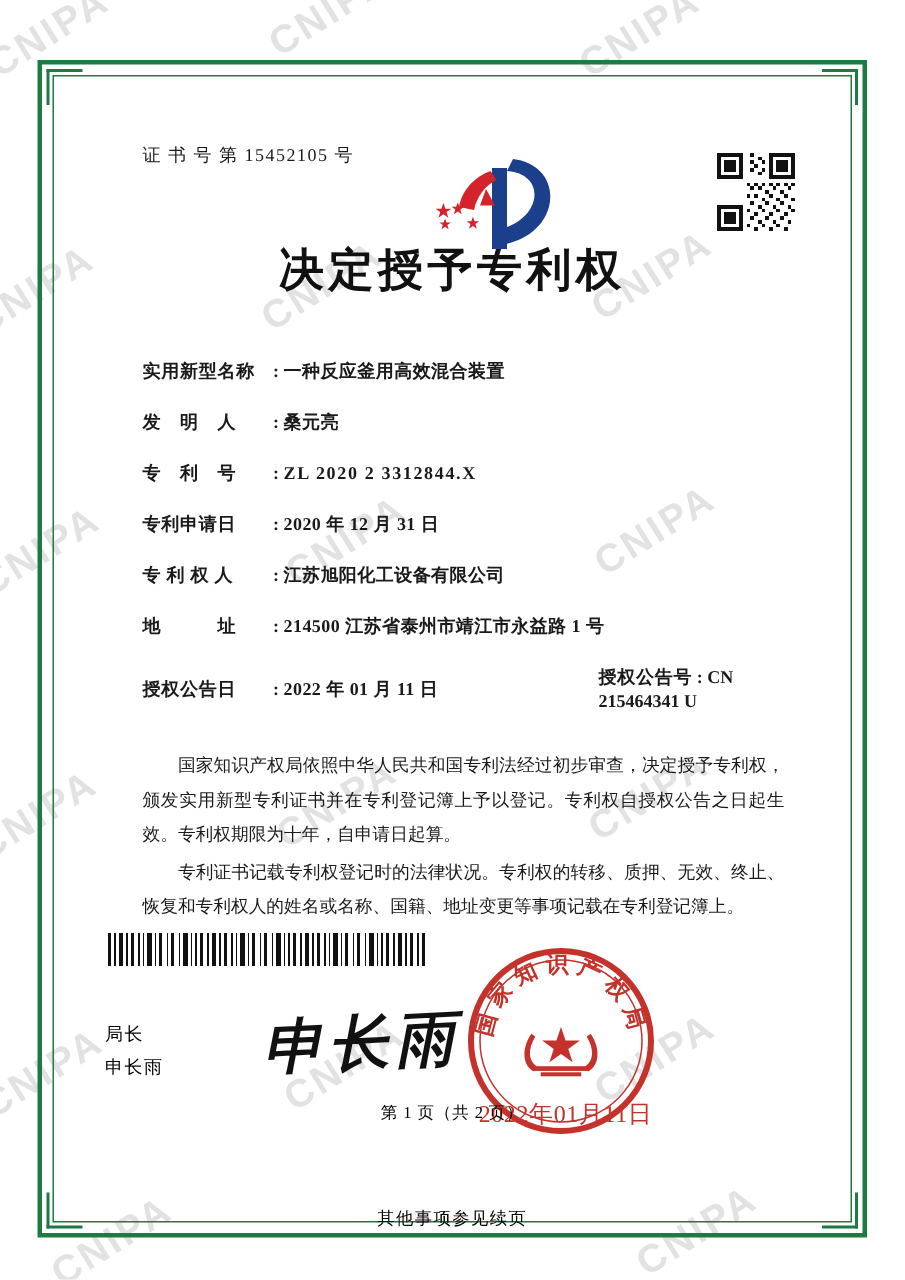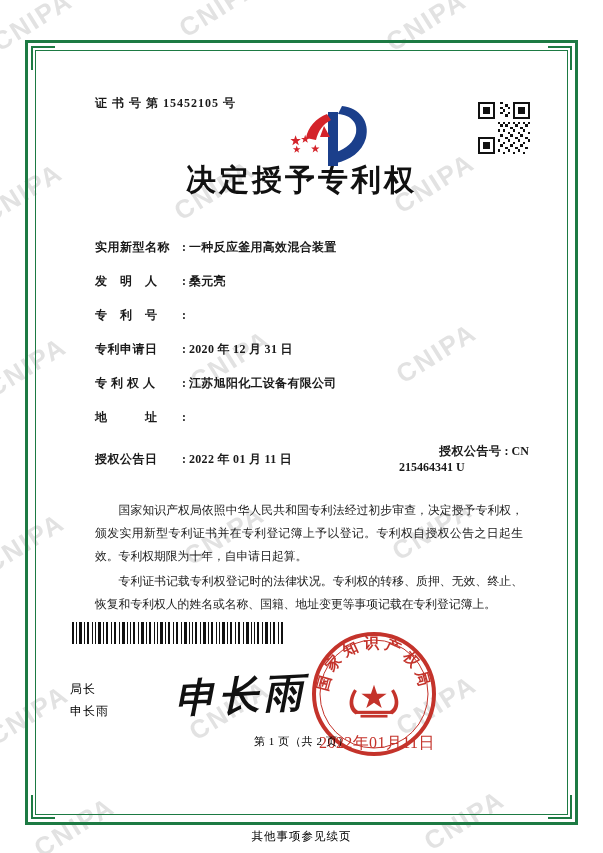--- a/index.html
+++ b/index.html
@@ -76,21 +76,20 @@
     box-sizing: border-box;
     padding: 30px 45px 20px 45px;
     font-size: 11.5px;
     color: #1a1a1a;
   }
 
   .cert-no {
     font-size: 12px;
     letter-spacing: 1px;
     margin: 25px 0 0 25px;
-    font-weight: bold;
   }
 
   
   .logo {
     position: absolute;
     left: 255px;
     top: 60px;
     width: 95px;
     height: 70px;
   }
@@ -136,21 +135,21 @@
     flex: 1 1 auto;
     letter-spacing: 0.3px;
   }
   .field-value.mono {
     font-family: "Liberation Serif", "DejaVu Serif", serif;
     letter-spacing: 1.1px;
   }
   .inline-second {
     margin-left: 45px;
   }
-  .inline-second .lbl { letter-spacing: 0.5px; margin-left: 40px; }
+  .inline-second .lbl { letter-spacing: 0.5px; }
 
   .paragraphs {
     margin: 24px 10px 0 25px;
     font-size: 11.8px;
     line-height: 1.95;
     text-align: justify;
   }
   .paragraphs p {
     margin: 0 0 2px 0;
     text-indent: 2em;
@@ -218,21 +217,20 @@
 
   .footer-note {
     position: absolute;
     left: 0;
     right: 0;
     top: 805px;
     text-align: center;
     font-size: 11.5px;
     letter-spacing: 1px;
     z-index: 3;
-    margin-top: 24px;
   }
 </style>
 </head>
 <body>
 
 <div class="watermarks">
   <div class="wm" style="left:-12px;  top:6px;">CNIPA</div>
   <div class="wm" style="left:175px;  top:-8px;">CNIPA</div>
   <div class="wm" style="left:382px;  top:6px;">CNIPA</div>
   <div class="wm" style="left:-22px;  top:178px;">CNIPA</div>
@@ -357,34 +355,36 @@
       <span class="field-value">一种反应釜用高效混合装置</span>
     </div>
     <div class="field-row">
       <span class="field-label">发　明　人</span>
       <span class="field-colon">:</span>
       <span class="field-value">桑元亮</span>
     </div>
     <div class="field-row">
       <span class="field-label">专　利　号</span>
       <span class="field-colon">:</span>
+      <span class="field-value mono">ZL 2020 2 3312844.X</span>
     </div>
     <div class="field-row">
       <span class="field-label">专利申请日</span>
       <span class="field-colon">:</span>
       <span class="field-value">2020 年 12 月 31 日</span>
     </div>
     <div class="field-row">
       <span class="field-label">专 利 权 人</span>
       <span class="field-colon">:</span>
       <span class="field-value">江苏旭阳化工设备有限公司</span>
     </div>
     <div class="field-row">
       <span class="field-label">地　　　址</span>
       <span class="field-colon">:</span>
+      <span class="field-value">214500 江苏省泰州市靖江市永益路 1 号</span>
     </div>
 
     <div class="field-row">
       <span class="field-label">授权公告日</span>
       <span class="field-colon">:</span>
       <span class="field-value" style="flex:0 0 165px;">2022 年 01 月 11 日</span>
       <span class="inline-second">
         <span class="lbl">授权公告号</span>
         <span>:</span>
         <span>CN 215464341 U</span>

